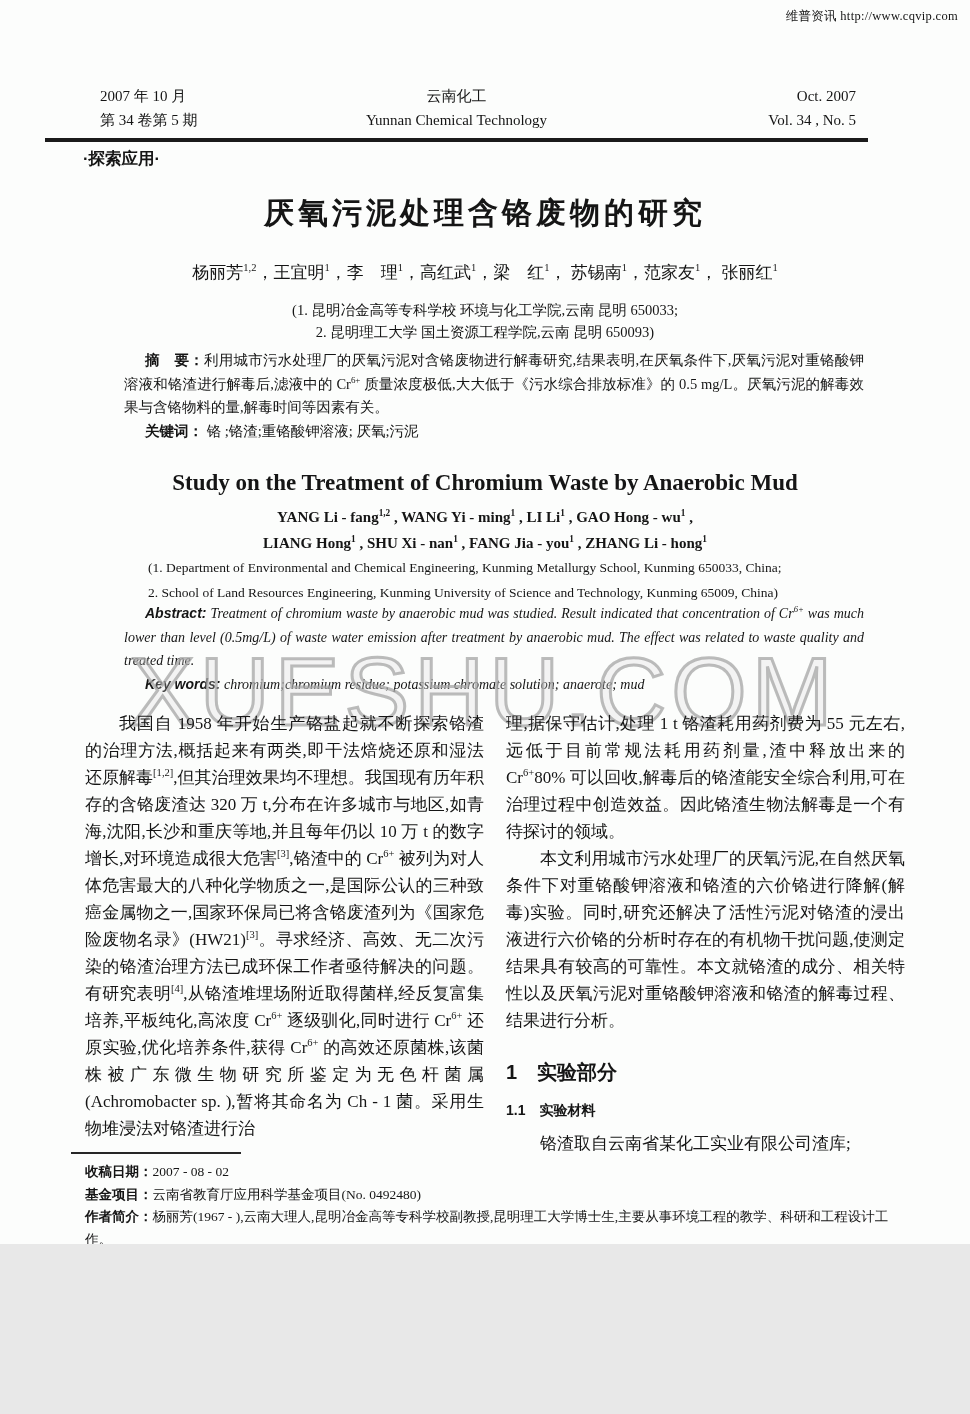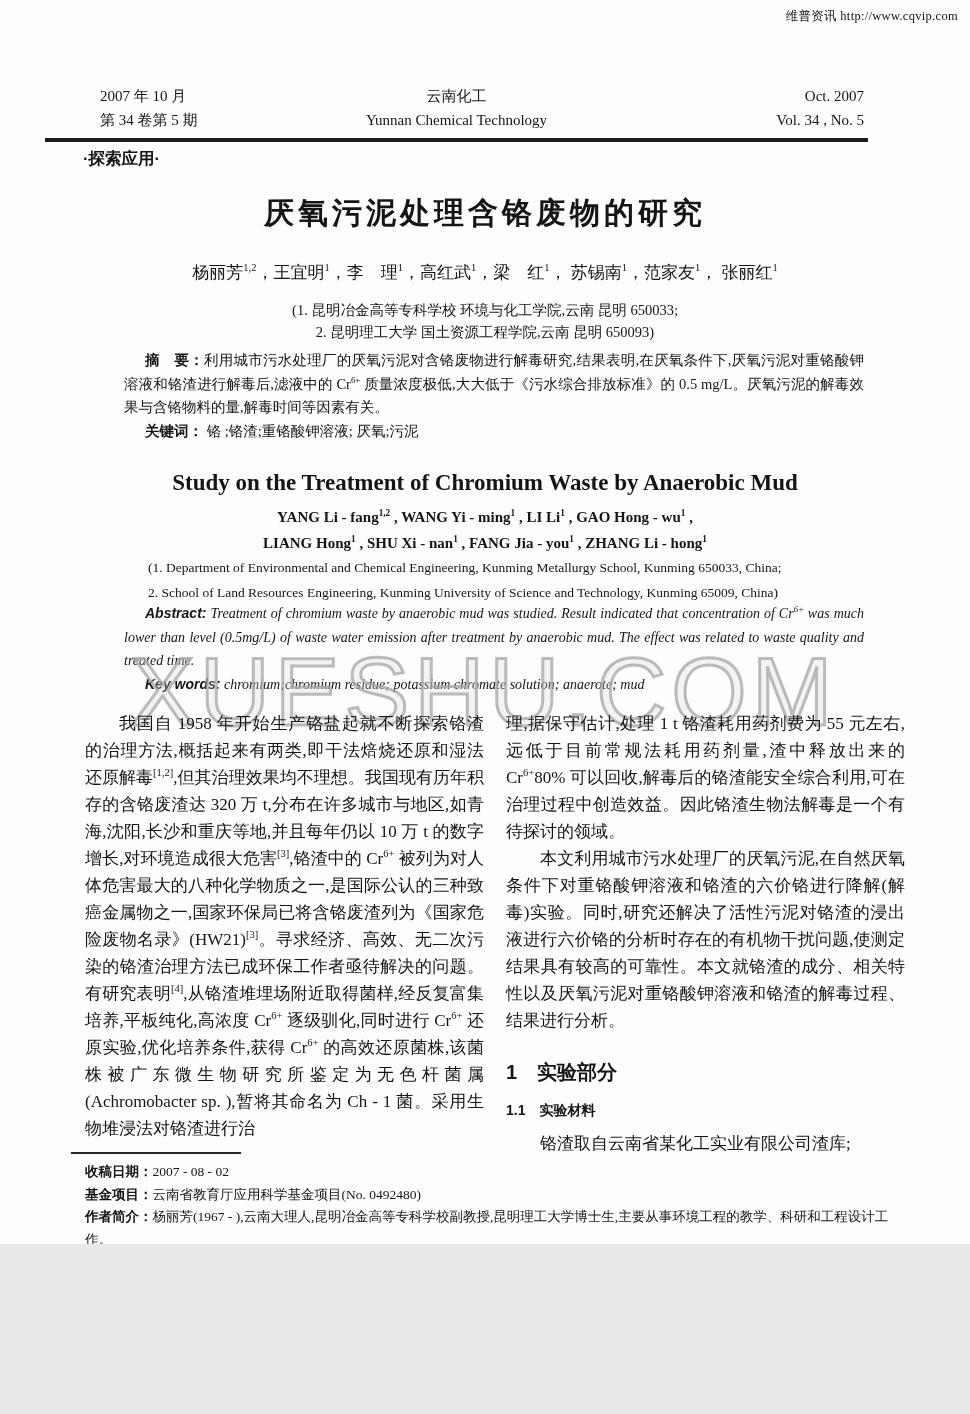--- a/index.html
+++ b/index.html
@@ -9,21 +9,21 @@
     font-family:"Liberation Serif","DejaVu Serif",serif;
   }
   sup { font-size:0.62em; vertical-align:super; line-height:0; }
 
   .top-watermark { position:absolute; top:8px; right:12px; font-size:12.5px; letter-spacing:0.3px; }
 
   .journal-header { position:absolute; top:84px; left:45px; width:823px; }
   .jh-row { display:grid; grid-template-columns:1fr auto 1fr; font-size:15px; line-height:24px; }
   .jh-left { margin-left:55px; }
   .jh-center { text-align:center; }
-  .jh-right { text-align:right; margin-right:4px; }
+  .jh-right { text-align:right; margin-right:12px; }
   .jh-rule { border:none; border-top:4px solid #1b1b1b; margin:6px 0 0 0; }
 
   .column-tag { position:absolute; top:148px; left:83px; font-size:16.5px; font-weight:bold;
     font-family:"Liberation Sans","DejaVu Sans",sans-serif; }
 
   .title-cn { position:absolute; top:193px; left:0; width:100%; text-align:center;
     font-size:30px; font-weight:bold; letter-spacing:4px;
     font-family:Liberation Mono, monospace; }
 
   .authors-cn { position:absolute; top:261px; left:0; width:100%; text-align:center; font-size:17px; }

